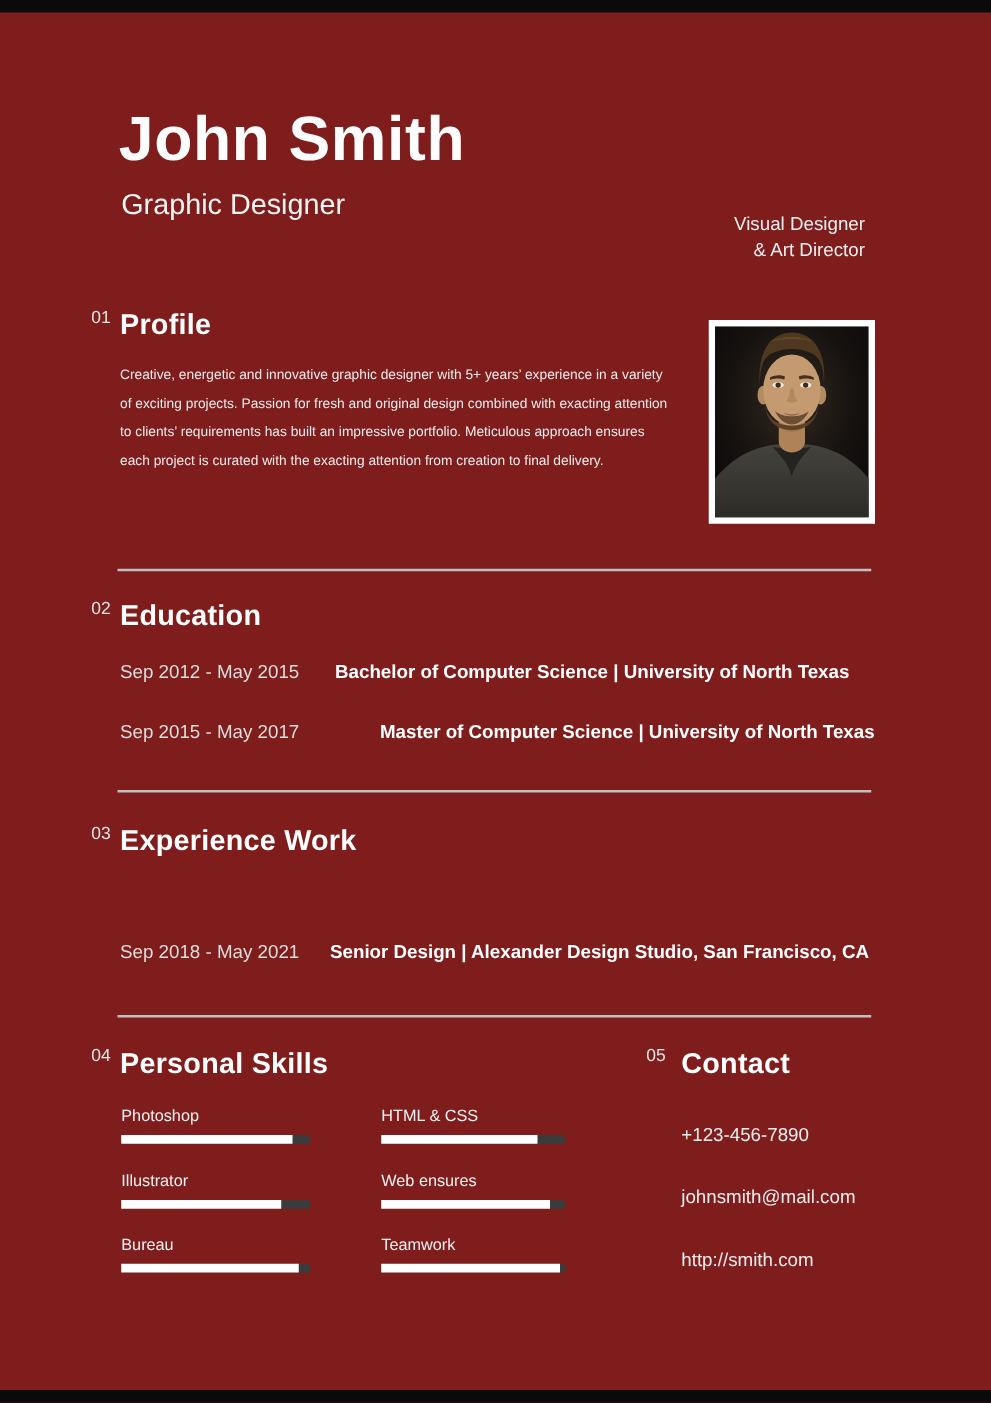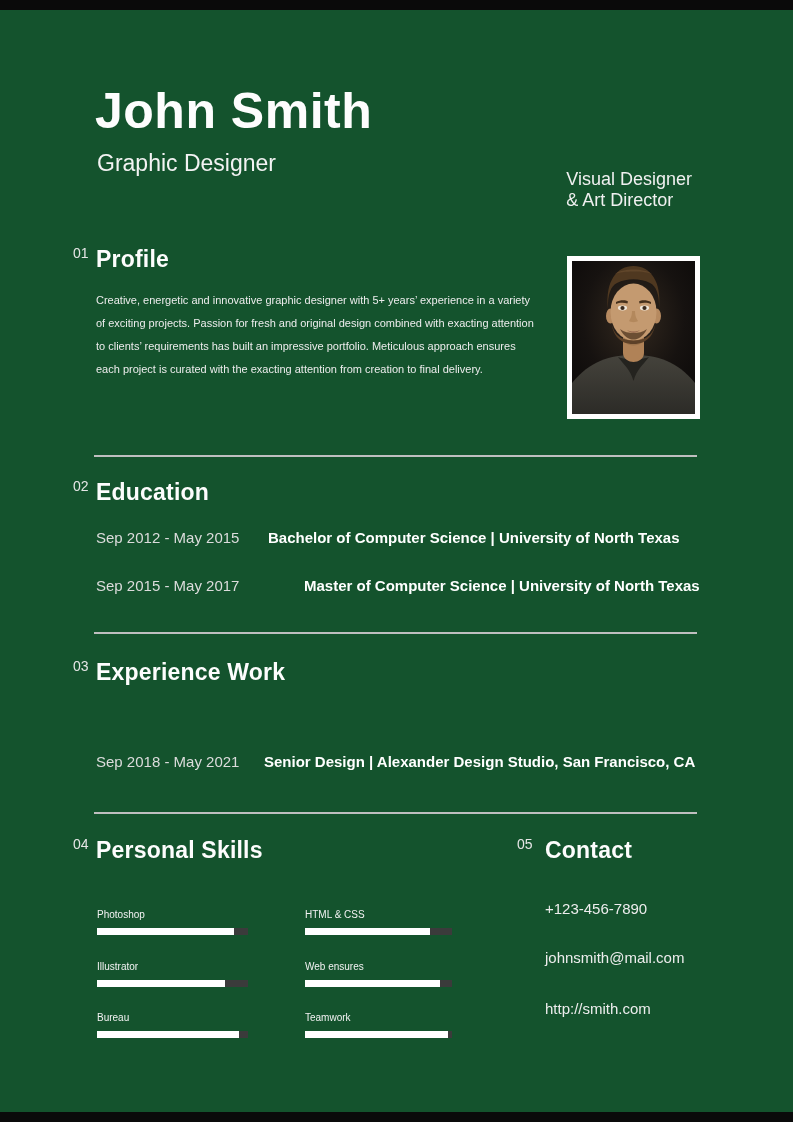--- a/index.html
+++ b/index.html
@@ -1,37 +1,37 @@
 <!DOCTYPE html>
 <html><head>
 <meta charset="utf-8">
 <style>
   * { margin:0; padding:0; box-sizing:border-box; }
   html,body { background:#000; }
   #page {
     position:relative; width:793px; height:1122px;
-    background:#14532d; overflow:hidden;
+    background:#7f1d1d; overflow:hidden;
     font-family:"Liberation Sans", sans-serif;
     color:#fff;
   }
   .edge-bar { position:absolute; left:0; width:793px; height:10px; background:#0a0a0a; }
   .edge-bar.top { top:0; }
   .edge-bar.bottom { bottom:0; }
 
   .name {
     position:absolute; left:95px; top:82px;
     font-size:50px; font-weight:800; letter-spacing:.5px; color:#fdfdfd;
   }
   .job-title {
     position:absolute; left:97px; top:150px;
     font-size:23px; font-weight:400; color:#f3f3f3;
   }
   .tagline {
     position:absolute; right:101px; top:169px;
-    text-align:left; font-size:18px; line-height:21px; color:#f0f0f0;
+    text-align:right; font-size:15px; line-height:21px; color:#f0f0f0;
   }
 
   .sec-num { position:absolute; font-size:14px; color:#e6e6e6; font-weight:400; }
   .sec-head { position:absolute; font-size:23px; font-weight:700; color:#fdfdfd; letter-spacing:.2px; }
 
   .profile-text {
     position:absolute; left:96px; top:289px; width:444px;
     font-size:11px; line-height:23px; color:#ececec;
   }
 
@@ -41,21 +41,21 @@
   }
   .photo-frame svg { display:block; width:123px; height:153px; }
 
   .divider { position:absolute; left:94px; width:603px; height:2px; background:#bfbfbf; }
 
   .entry-row { position:absolute; left:0; width:793px; height:18px; font-size:15px; }
   .entry-date { position:absolute; left:96px; color:#dcdcdc; font-weight:400; }
   .entry-desc { position:absolute; color:#ffffff; font-weight:700; }
 
   .skill { position:absolute; }
-  .skill-label { font-size:10px; color:#f2f2f2; font-weight:400; display:block;margin-top:24px; }
+  .skill-label { font-size:13px; color:#f2f2f2; font-weight:400; display:block; }
   .skill-track { margin-top:8px; height:7px; background:#3b3b3b; width:100%; }
   .skill-fill { height:7px; background:#ffffff; width:0; }
 
   .contact-item { position:absolute; left:545px; font-size:15px; color:#ededed; }
 </style>
 </head>
 <body>
 
 <div id="page">
   <div class="edge-bar top"></div>

